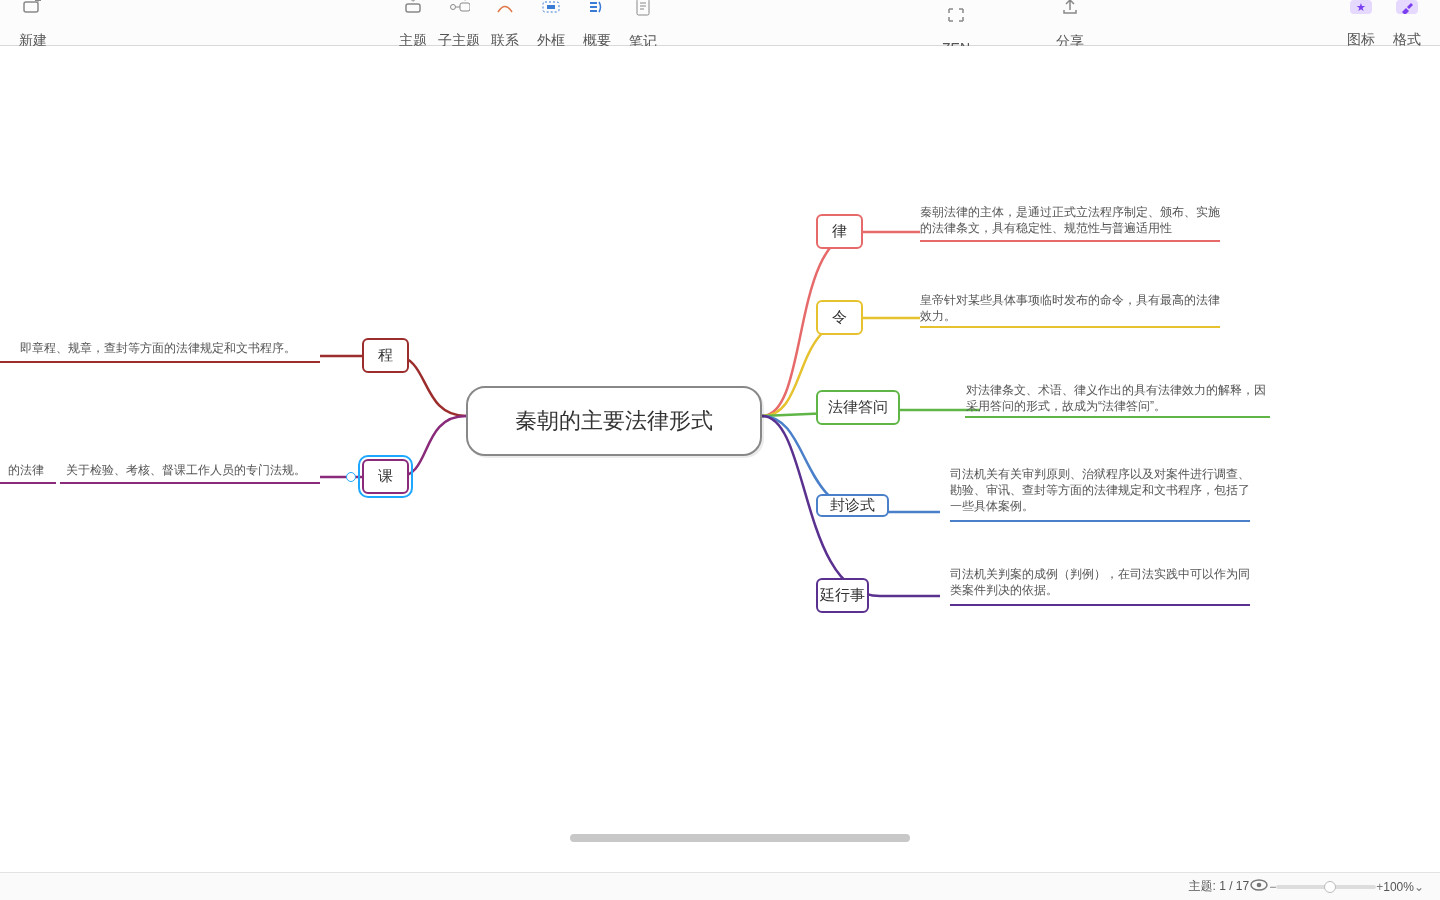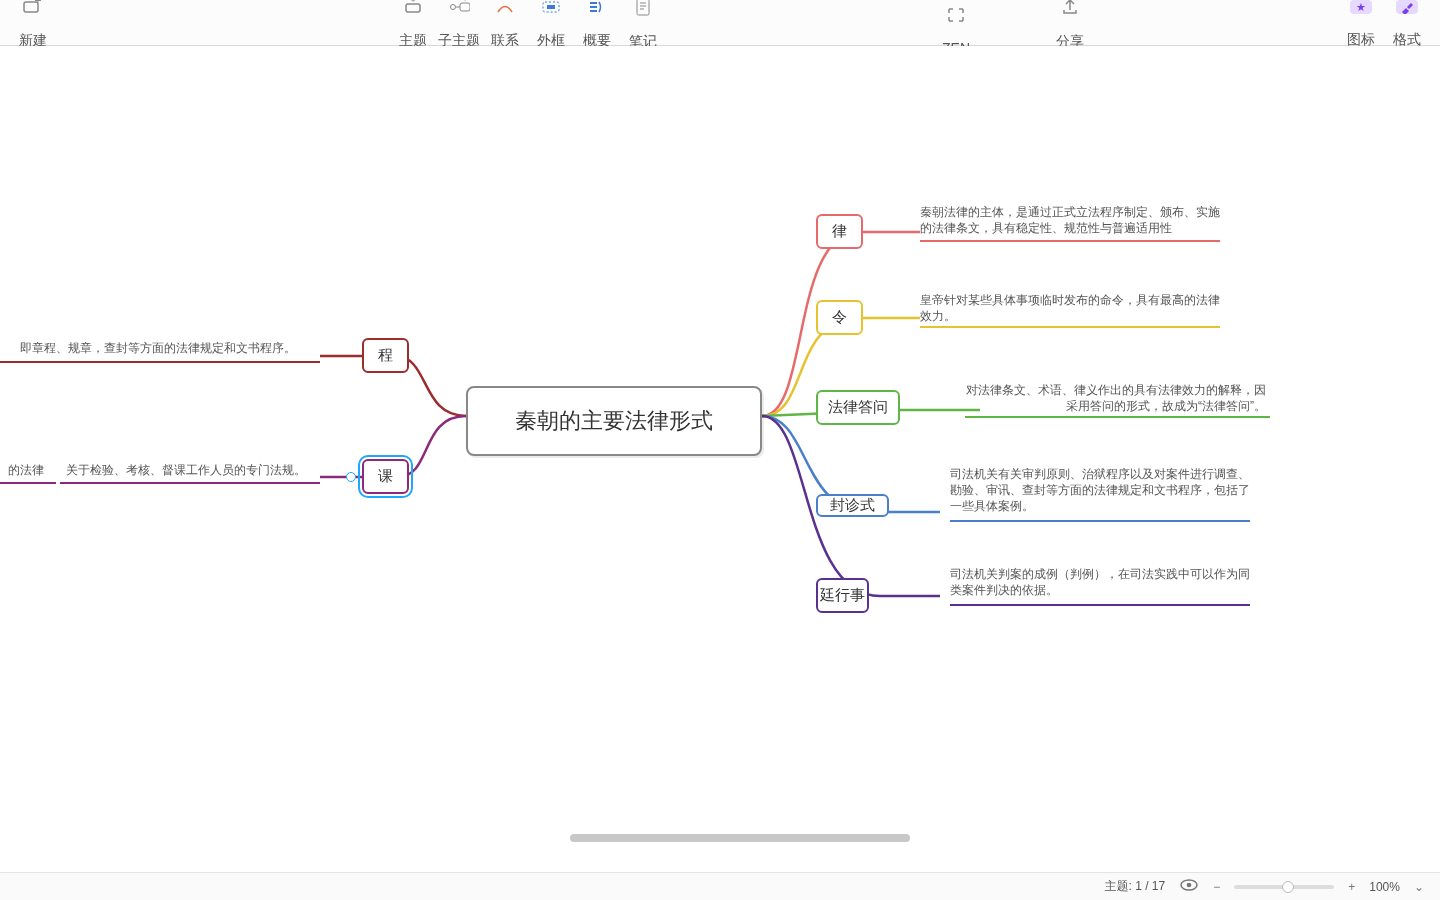--- a/index.html
+++ b/index.html
@@ -23,35 +23,35 @@
   .tb-right { position:absolute; right:10px; top:0; height:100%;}
   
   .canvas { position:absolute; top:46px; left:0; right:0; bottom:28px; background:#fff; overflow:hidden;}
   svg.connectors { position:absolute; top:0; left:0; width:1440px; height:826px; pointer-events:none;}
   .node {
     position:absolute; background:#fff; border:2px solid; border-radius:6px;
     display:flex; align-items:center; justify-content:center; text-align:center;
     font-size:15px; color:#333; padding:6px 14px;
   }
   .central {
-    border:2px solid #888; border-radius:8px; font-size:22px; font-weight:500;
+    border:2px solid #888; border-radius:19px; font-size:22px; font-weight:500;
     padding:18px 28px; background:#fff;
     box-shadow: 2px 2px 0 rgba(0,0,0,.08);
   }
   .node.selected { outline:2px solid #1ea7ff; outline-offset:2px; border-radius:6px;}
   .sel-handle { position:absolute; width:10px; height:10px; border:1px solid #1ea7ff; background:#fff; border-radius:50%;}
   .desc {
     position:absolute; font-size:12px; color:#555; line-height:16px; 
   }
   
   .hscroll { position:absolute; bottom:30px; left:570px; width:340px; height:8px; background:#c8c8c8; border-radius:4px;}
   
   .status {
     position:absolute; bottom:0; left:0; right:0; height:28px; border-top:1px solid #e3e3e3;
-    display:flex; align-items:center; justify-content:flex-end; gap:14px; padding:0 16px;
+    display:flex; align-items:center; justify-content:flex-end; padding:0 16px;
     font-size:12px; color:#555; background:#fafafa;
   }
   .status .eye, .status .minus, .status .plus, .status .chev { color:#777; }
   .status .slider { width:100px; height:4px; background:#ddd; border-radius:2px; position:relative;}
   .status .slider .knob { position:absolute; top:-4px; left:48px; width:12px; height:12px; background:#fff; border:1px solid #bbb; border-radius:50%;}
 </style>
 </head>
 <body>
 
 <div class="toolbar">
@@ -201,21 +201,21 @@
   <div class="desc" style="left:0px; top:416px; width:44px; text-align:right;">的法律</div>
   <div class="desc" style="left:66px; top:416px; width:250px;">关于检验、考核、督课工作人员的专门法规。</div>
 
   <div class="node" style="left:816px; top:168px; border-color:#e76a6a;">律</div>
   <div class="desc" style="left:920px; top:158px; width:300px;">秦朝法律的主体，是通过正式立法程序制定、颁布、实施的法律条文，具有稳定性、规范性与普遍适用性</div>
 
   <div class="node" style="left:816px; top:254px; border-color:#e6c22f;">令</div>
   <div class="desc" style="left:920px; top:246px; width:300px;">皇帝针对某些具体事项临时发布的命令，具有最高的法律效力。</div>
 
   <div class="node" style="left:816px; top:344px; border-color:#5fb647; padding:6px 10px;">法律答问</div>
-  <div class="desc" style="left:966px; top:336px; width:300px;text-align:right;">对法律条文、术语、律义作出的具有法律效力的解释，因采用答问的形式，故成为“法律答问”。</div>
+  <div class="desc" style="left:966px; top:336px; width:300px;">对法律条文、术语、律义作出的具有法律效力的解释，因采用答问的形式，故成为“法律答问”。</div>
 
   <div class="node" style="left:816px; top:448px; border-color:#4a7fc9; padding:0 12px;">封诊式</div>
   <div class="desc" style="left:950px; top:420px; width:300px;">司法机关有关审判原则、治狱程序以及对案件进行调查、勘验、审讯、查封等方面的法律规定和文书程序，包括了一些具体案例。</div>
 
   <div class="node" style="left:816px; top:532px; border-color:#5a318f; padding:6px 2px;">廷行事</div>
   <div class="desc" style="left:950px; top:520px; width:300px;">司法机关判案的成例（判例），在司法实践中可以作为同类案件判决的依据。</div>
 
   <div class="hscroll"></div>
 </div>
 

